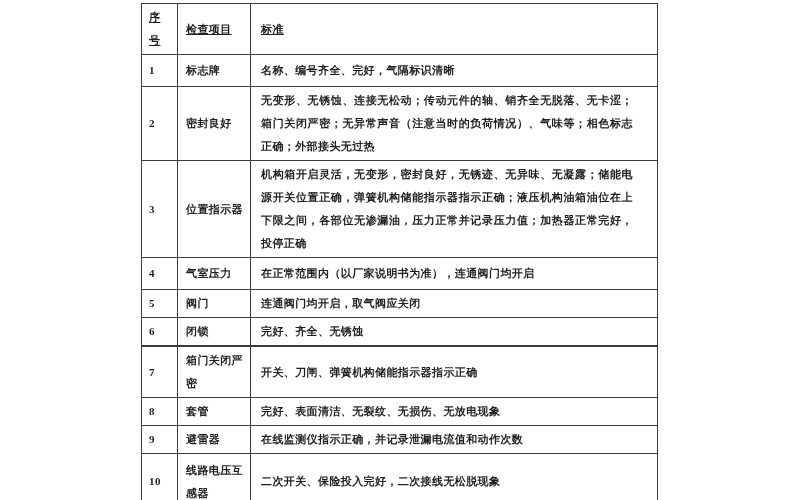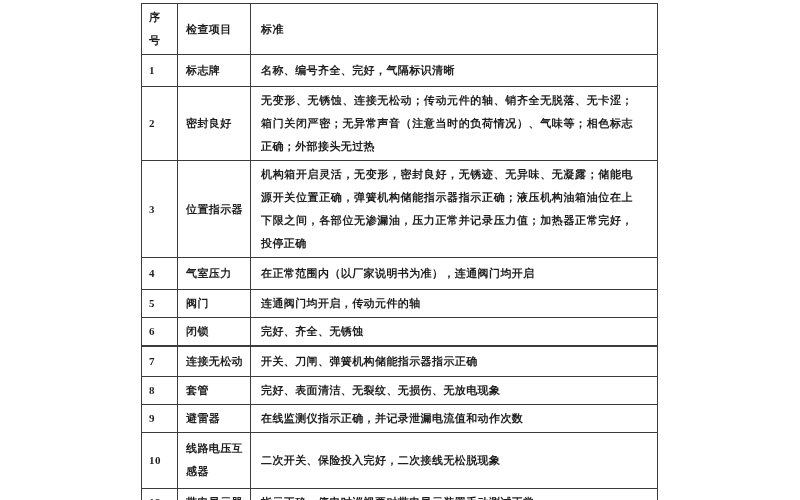--- a/index.html
+++ b/index.html
@@ -42,21 +42,21 @@
     text-align: left;
     word-break: break-all;
     overflow: hidden;
   }
   table.inspection td.std {
     padding: 2px 24px 2px 10px;
     text-align: justify;
   }
   table.inspection td.no { padding-left: 7px; }
   
-  tr.rh-head { height: 30px; }
+  tr.rh-head { height: 30px; text-decoration: underline; }
   tr.rh-1  { height: 32px; }
   tr.rh-2  { height: 53px; }
   tr.rh-3  { height: 72px; }
   tr.rh-4  { height: 32px; }
   tr.rh-5  { height: 28px; }
   tr.rh-6  { height: 27px; }
   tr.rh-7  { height: 30px; }
   tr.rh-8  { height: 28px; }
   tr.rh-9  { height: 27px; }
   tr.rh-10 { height: 56px; }
@@ -97,30 +97,30 @@
         <td class="std">机构箱开启灵活，无变形，密封良好，无锈迹、无异味、无凝露；储能电源开关位置正确，弹簧机构储能指示器指示正确；液压机构油箱油位在上下限之间，各部位无渗漏油，压力正常并记录压力值；加热器正常完好，投停正确</td>
       </tr>
       <tr class="rh-4">
         <td class="no">4</td>
         <td class="item">气室压力</td>
         <td class="std">在正常范围内（以厂家说明书为准），连通阀门均开启</td>
       </tr>
       <tr class="rh-5">
         <td class="no">5</td>
         <td class="item">阀门</td>
-        <td class="std">连通阀门均开启，传动元件的轴</td>
+        <td class="std">连通阀门均开启，取气阀应关闭</td>
       </tr>
       <tr class="rh-6">
         <td class="no">6</td>
         <td class="item">闭锁</td>
         <td class="std">完好、齐全、无锈蚀</td>
       </tr>
       <tr class="rh-7 thick-top">
         <td class="no">7</td>
-        <td class="item">连接无松动</td>
+        <td class="item">箱门关闭严密</td>
         <td class="std">开关、刀闸、弹簧机构储能指示器指示正确</td>
       </tr>
       <tr class="rh-8">
         <td class="no">8</td>
         <td class="item">套管</td>
         <td class="std">完好、表面清洁、无裂纹、无损伤、无放电现象</td>
       </tr>
       <tr class="rh-9">
         <td class="no">9</td>
         <td class="item">避雷器</td>

